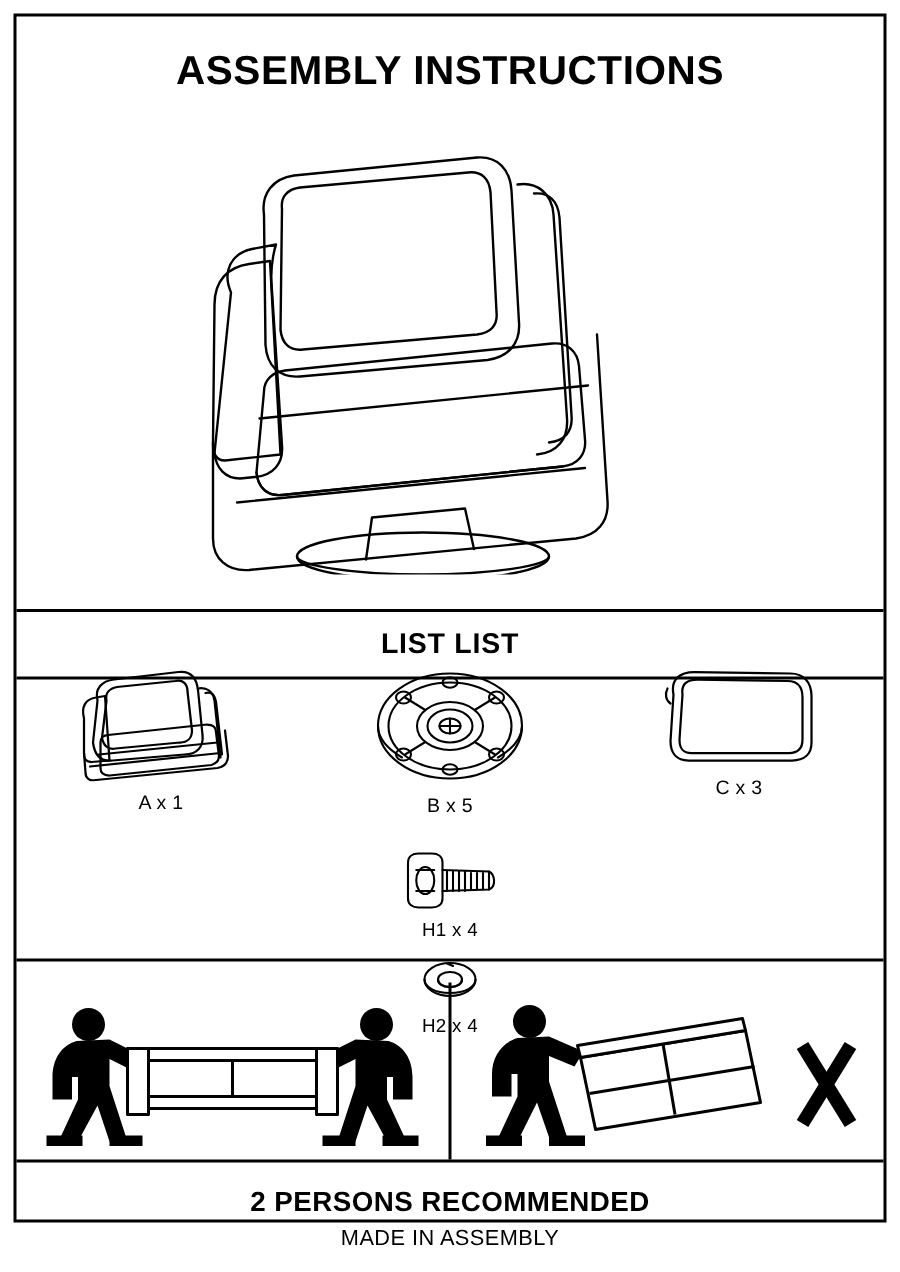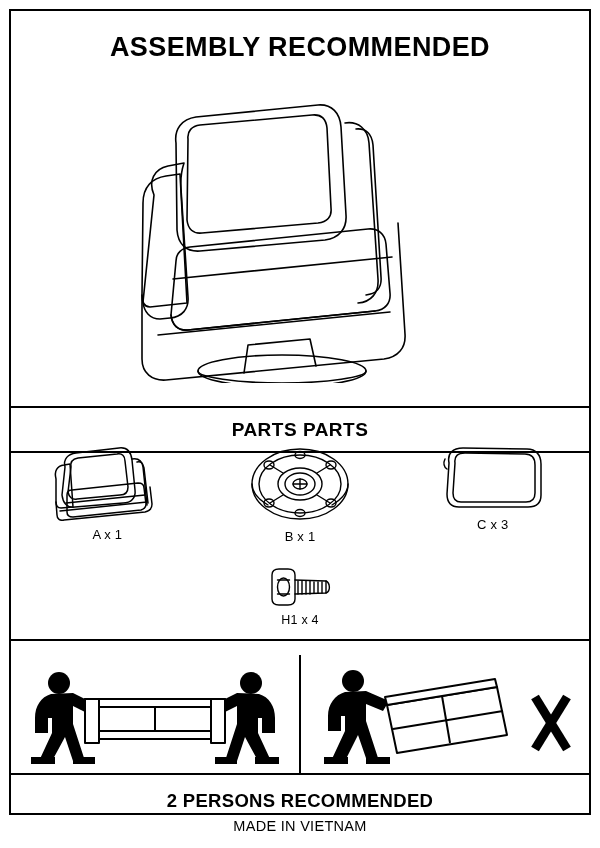--- a/index.html
+++ b/index.html
@@ -160,21 +160,21 @@
   }
   svg { shape-rendering: geometricPrecision; }
 </style>
 </head>
 <body>
 
 <div class="page">
   <div class="outer-frame">
 
     <div class="title-band">
-      <div class="title-text">ASSEMBLY RECOMMENDED</div>
+      <div class="title-text">ASSEMBLY INSTRUCTIONS</div>
     </div>
 
     <div class="hero">
       <svg width="320" height="300" viewBox="0 0 320 300">
         <g fill="none" stroke="#000" stroke-width="1.6" stroke-linejoin="round" stroke-linecap="round">
 
           <path d="M36 60 C34 46 42 36 56 34 L178 22 C192 21 200 30 201 44 L206 132 C207 146 199 155 185 157 L60 168 C46 169 38 161 37 147 Z"></path>
           <path d="M48 56 C47 48 52 43 60 42 L172 32 C181 31 186 36 187 45 L191 125 C192 134 187 139 178 140 L62 150 C53 151 48 146 47 137 Z"></path>
 
           <path d="M14 112 C8 98 14 86 28 83 L44 80 C44 80 40 92 41 106 L48 214 C49 226 42 234 30 235 L20 236 C10 236 4 229 3 219 Z"></path>
@@ -195,21 +195,21 @@
 
           <path d="M104 290 L108 262 L170 256 L176 283"></path>
 
           <ellipse cx="142" cy="288" rx="84" ry="16"></ellipse>
           <path d="M58 288 C58 294 96 300 142 300 C188 300 226 294 226 288"></path>
         </g>
       </svg>
     </div>
 
     <div class="parts-header">
-      <div class="parts-header-text">PARTS PARTS</div>
+      <div class="parts-header-text">LIST LIST</div>
     </div>
 
     <div class="parts-area">
 
       <div class="parts-row parts-row-1">
 
         <div class="part-cell">
           <div class="part-art">
             <svg width="108" height="76" viewBox="0 0 108 76">
               <g fill="none" stroke="#000" stroke-width="1.5" stroke-linejoin="round" stroke-linecap="round">
@@ -242,21 +242,21 @@
                 <ellipse cx="21" cy="20" rx="5" ry="4"></ellipse>
                 <ellipse cx="83" cy="20" rx="5" ry="4"></ellipse>
                 <ellipse cx="21" cy="58" rx="5" ry="4"></ellipse>
                 <ellipse cx="83" cy="58" rx="5" ry="4"></ellipse>
                 <ellipse cx="52" cy="10" rx="5" ry="3.5"></ellipse>
                 <ellipse cx="52" cy="68" rx="5" ry="3.5"></ellipse>
                 <path d="M4 39 C4 47 10 54 20 60 M100 39 C100 47 94 54 84 60"></path>
               </g>
             </svg>
           </div>
-          <div class="part-label">B x 1</div>
+          <div class="part-label">B x 5</div>
         </div>
 
         <div class="part-cell">
           <div class="part-art">
             <svg width="104" height="66" viewBox="0 0 104 66">
               <g fill="none" stroke="#000" stroke-width="1.5" stroke-linejoin="round" stroke-linecap="round">
                 <path d="M8 18 C6 8 12 3 22 3 L86 4 C95 4 100 10 100 19 L100 50 C100 58 95 62 87 62 L18 62 C10 62 6 57 6 49 Z"></path>
                 <path d="M14 18 C13 11 17 8 24 8 L84 9 C91 9 94 13 94 20 L94 48 C94 54 91 57 85 57 L20 57 C14 57 12 54 12 48 Z"></path>
                 <path d="M6 24 C3 22 2 18 4 14"></path>
               </g>
@@ -278,20 +278,34 @@
                 <path d="M13.5 15 L25.5 15 M13.5 29 L25.5 29"></path>
                 <path d="M31 15 L62 16 L62 28 L31 29"></path>
                 <path d="M34 16 L34 29 M38 16 L38 29 M42 16 L42 29 M46 16 L46 29 M50 17 L50 28 M54 17 L54 28 M58 17 L58 28"></path>
                 <path d="M62 16 C66 18 67 26 62 28"></path>
               </g>
             </svg>
           </div>
           <div class="part-label">H1 x 4</div>
         </div>
 
+        <div class="part-cell">
+          <div class="part-art">
+            <svg width="48" height="40" viewBox="0 0 48 40">
+              <g fill="none" stroke="#000" stroke-width="1.4" stroke-linejoin="round" stroke-linecap="round">
+                <ellipse cx="24" cy="20" rx="17" ry="11"></ellipse>
+                <ellipse cx="24" cy="20" rx="8" ry="5"></ellipse>
+                <path d="M7 20 C7 25 14 29 24 29 C34 29 41 25 41 20"></path>
+                <path d="M16 20 C16 23 19 25 24 25 C29 25 32 23 32 20"></path>
+                <path d="M22 9.3 L26 11"></path>
+              </g>
+            </svg>
+          </div>
+          <div class="part-label">H2 x 4</div>
+        </div>
 
 
 
       </div>
     </div>
 
     <div class="warn-area">
 
       <div class="warn-cell left">
         <svg width="268" height="106" viewBox="0 0 268 106">
@@ -341,14 +355,14 @@
       </div>
 
     </div>
 
     <div class="recommend-band">
       <div class="recommend-text">2 PERSONS RECOMMENDED</div>
     </div>
 
   </div>
 
-  <div class="made-in">MADE IN VIETNAM</div>
+  <div class="made-in">MADE IN ASSEMBLY</div>
 </div>
 
 </body></html>

